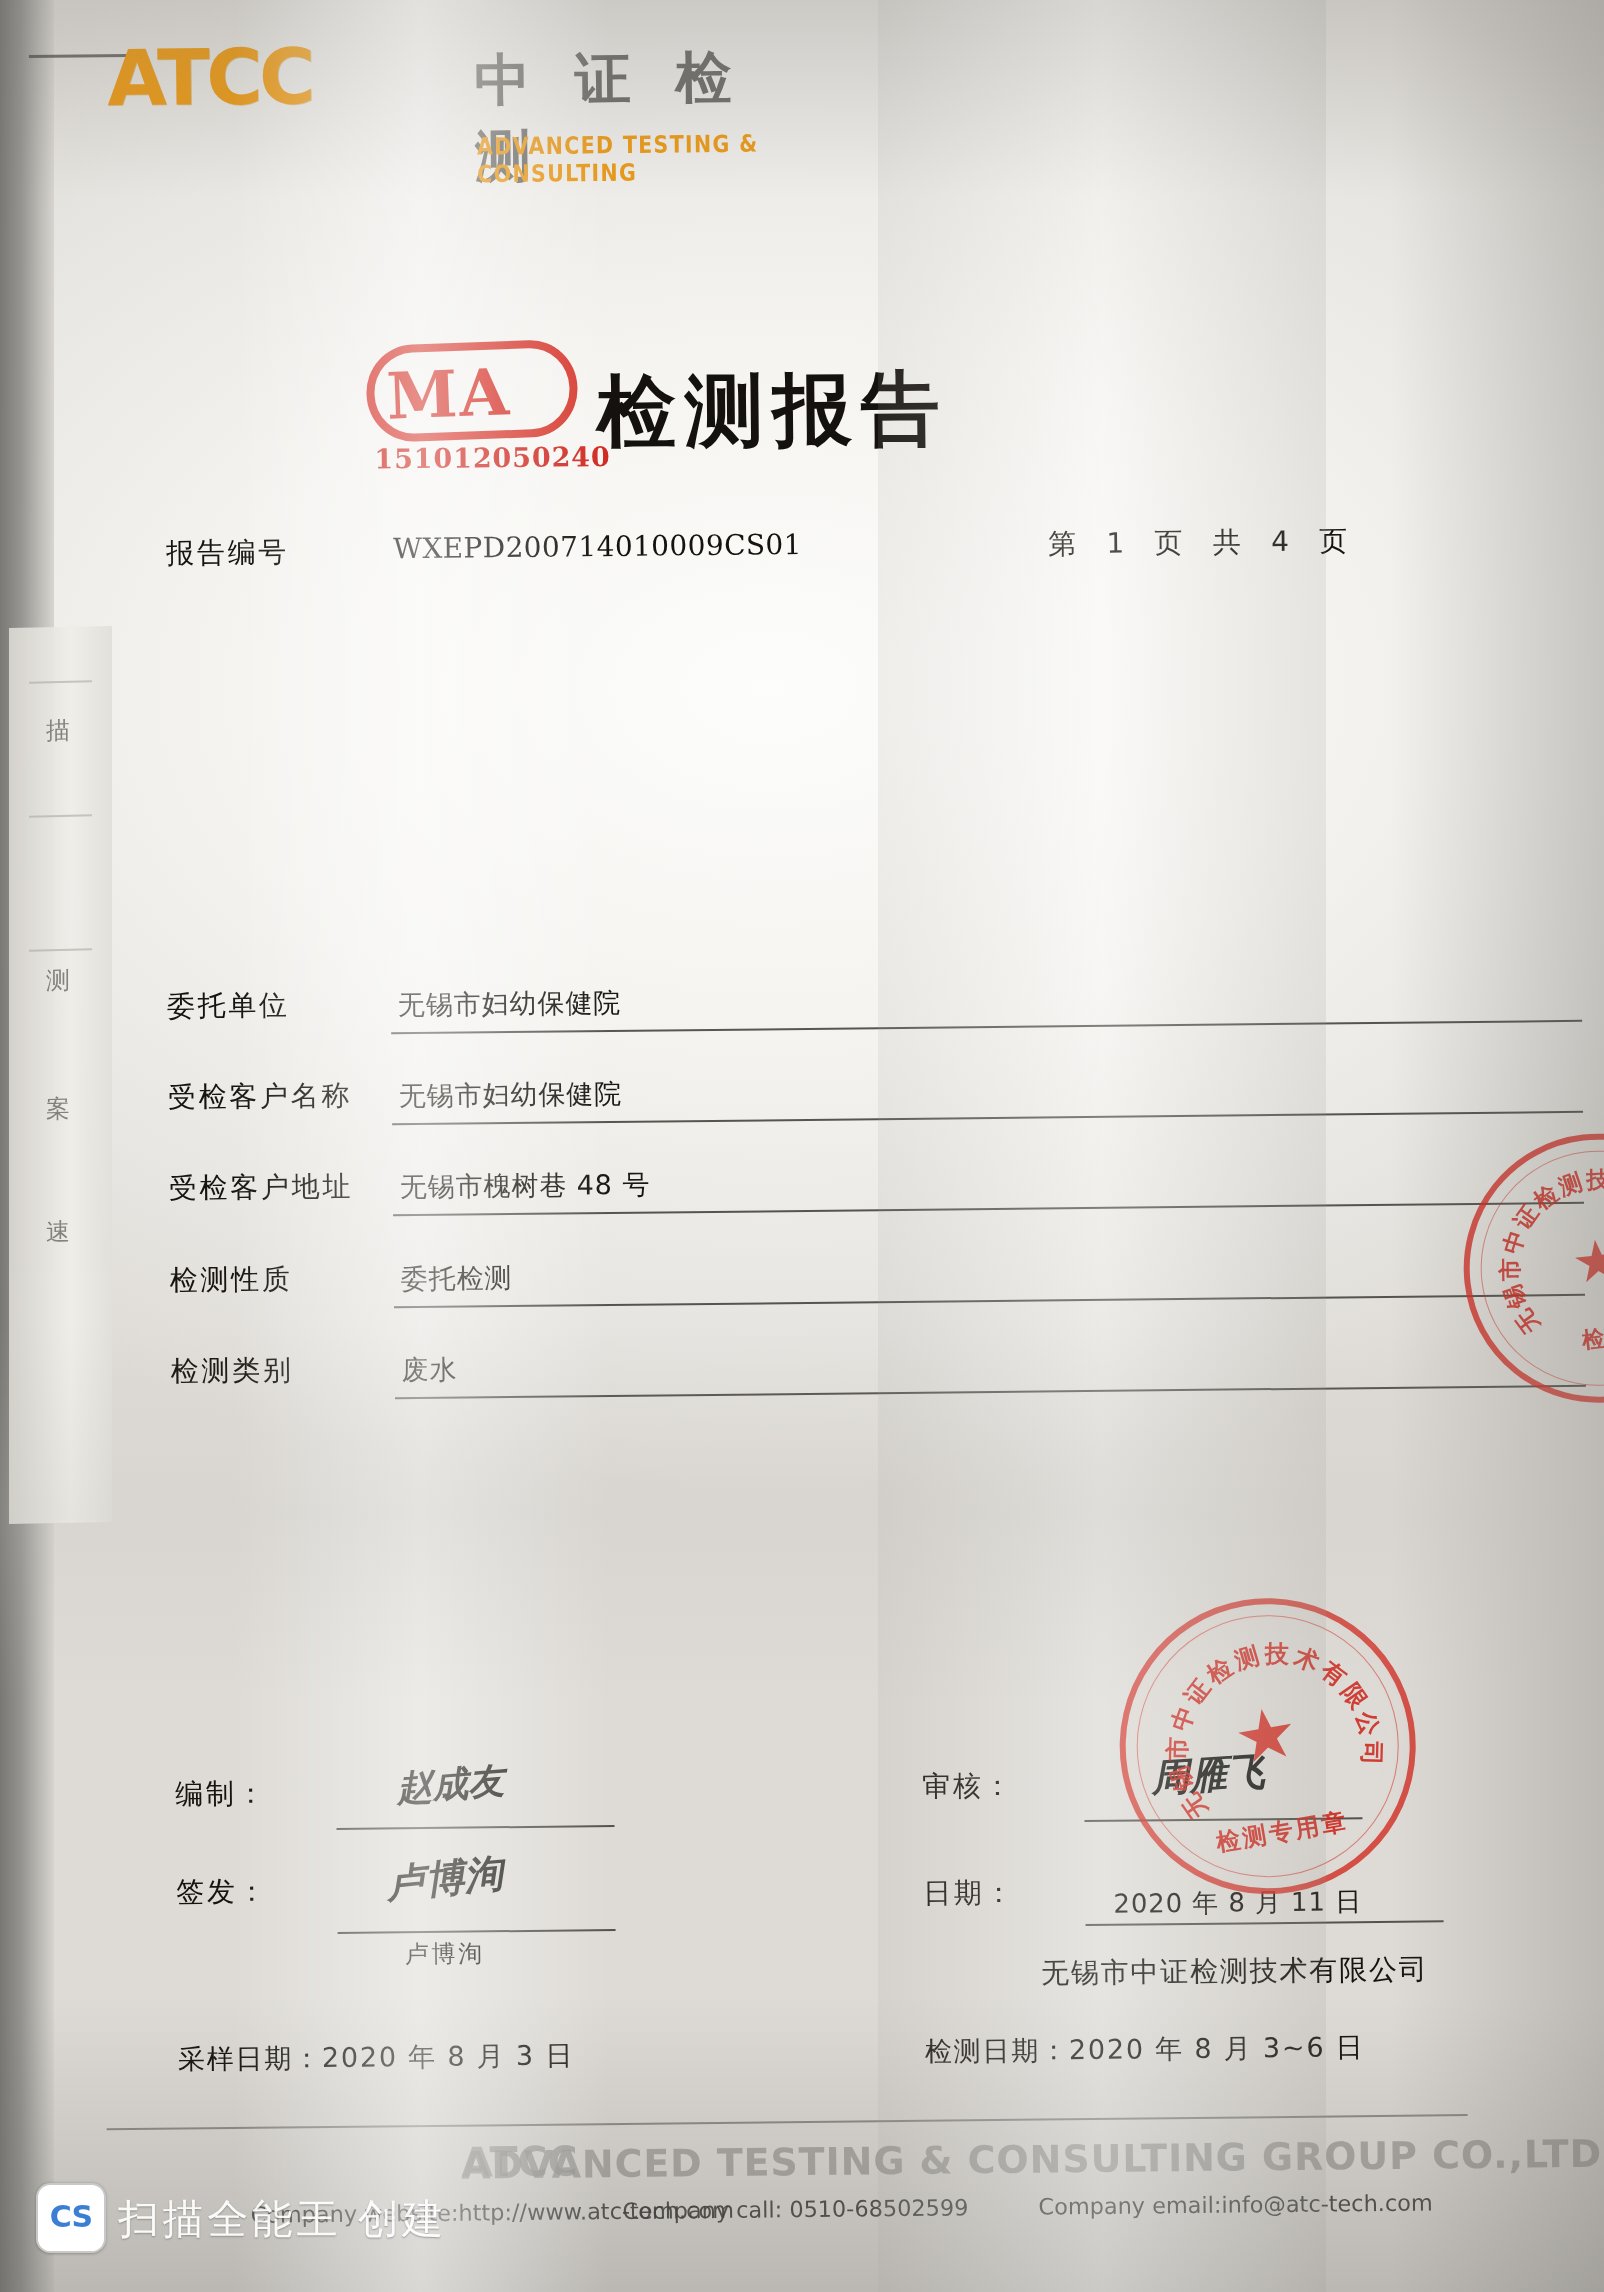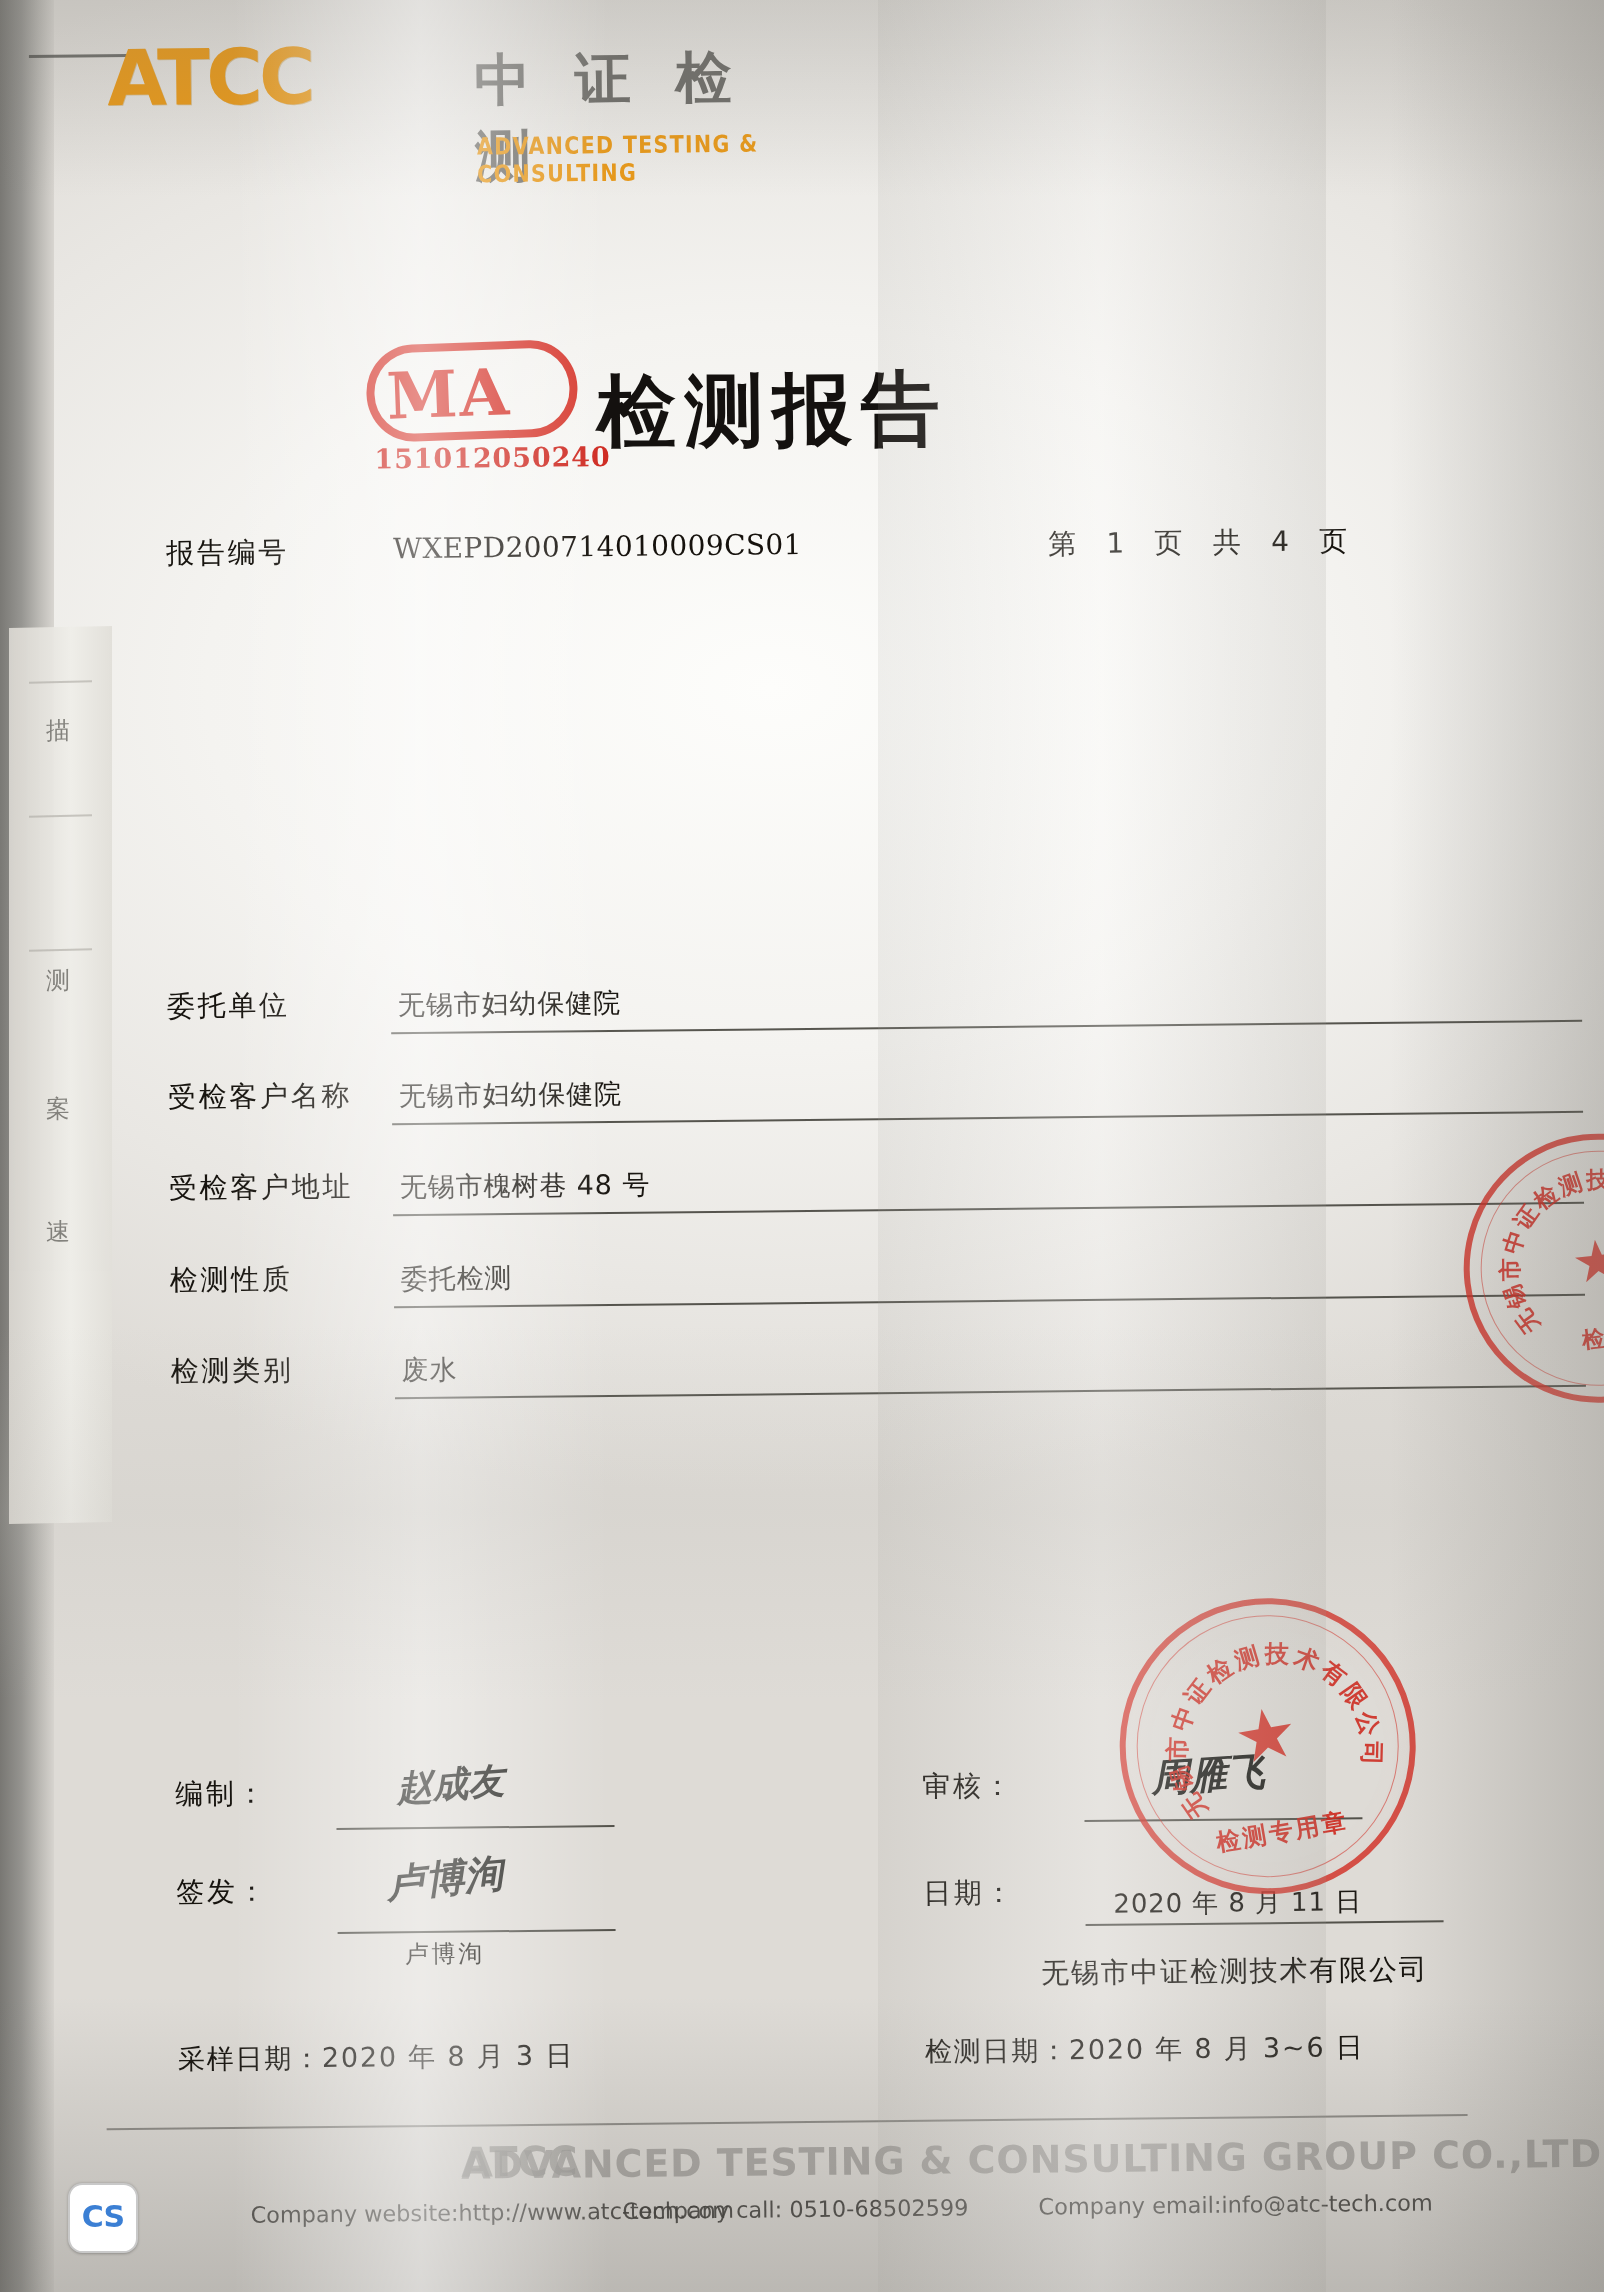--- a/index.html
+++ b/index.html
@@ -183,21 +183,21 @@
     position:absolute;left:448px;top:2140px;
     font-size:38px;font-weight:bold;letter-spacing:0.9px;color:#9a9894;opacity:.75;
     font-family:"DejaVu Sans","Liberation Sans",sans-serif;
   }
   #footer-atcc{
     position:absolute;left:448px;top:2135px;font-size:41px;font-weight:bold;color:#8a8884;opacity:.6;
   }
   .footer-line{position:absolute;top:2196px;font-size:22.4px;color:#3c3a36;opacity:.9;}
 
   
-  #cs-wm{position:absolute;left:68px;top:2176px;width:645px;height:81px;}
+  #cs-wm{position:absolute;left:36px;top:2176px;width:645px;height:81px;}
   #cs-box{
     position:absolute;left:0;top:7.2px;width:66px;height:66px;border-radius:14.3px;
     background:#ffffff;border:2.7px solid #c9c9c9;
     box-shadow:0 0.9px 2.7px rgba(0,0,0,.25);
   }
   #cs-box span{
     position:absolute;left:0;right:0;top:14.3px;text-align:center;
     font-size:30px;font-weight:bold;color:#3b7fd4;letter-spacing:-0.9px;
   }
   #cs-text{
@@ -338,14 +338,15 @@
 <div class="shade" id="shade-right"></div>
 <div class="shade" id="shade-bottom"></div>
 <div class="shade" id="shade-fold1"></div>
 <div class="shade" id="shade-fold2"></div>
 <div class="shade" id="shade-curve"></div>
 
 <div id="cs-wm">
   <div id="cs-box">
     <span>CS</span>
   </div>
+  <div id="cs-text">扫描全能王 创建</div>
 </div>
 
 
 </body></html>

